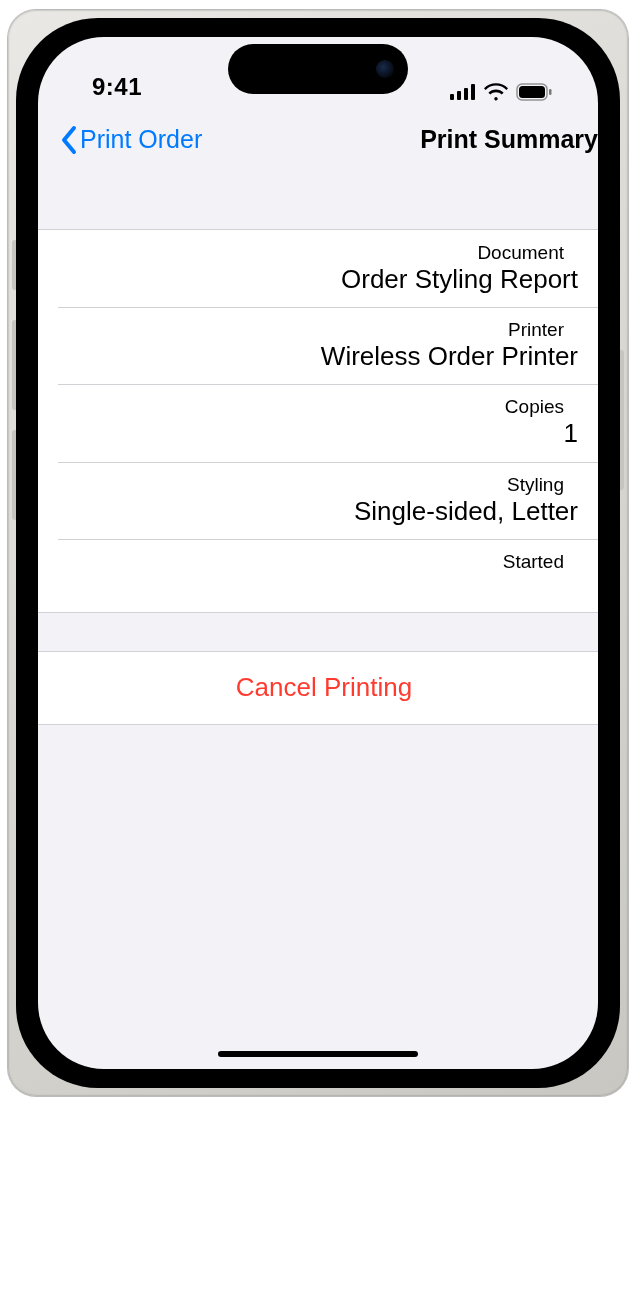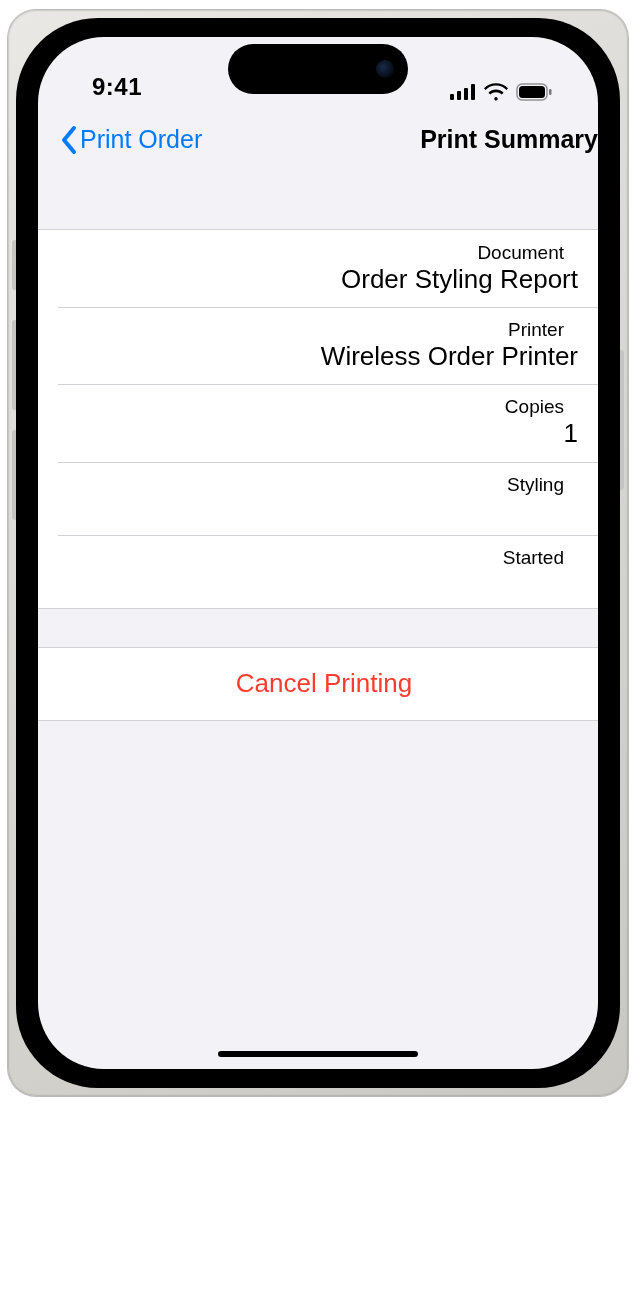--- a/index.html
+++ b/index.html
@@ -249,20 +249,21 @@
             <div class="row">
               <div class="label">Printer</div>
               <div class="value">Wireless Order Printer</div>
             </div>
             <div class="row">
               <div class="label">Copies</div>
               <div class="value">1</div>
             </div>
             <div class="row">
               <div class="label">Styling</div>
+              <div class="value">Single-sided, Letter</div>
             </div>
             <div class="row">
               <div class="label">Started</div>
             </div>
           </div>
 
         <div class="group cancel-group">
           <div class="cancel-btn">Cancel Printing</div>
         </div>
       </div>

